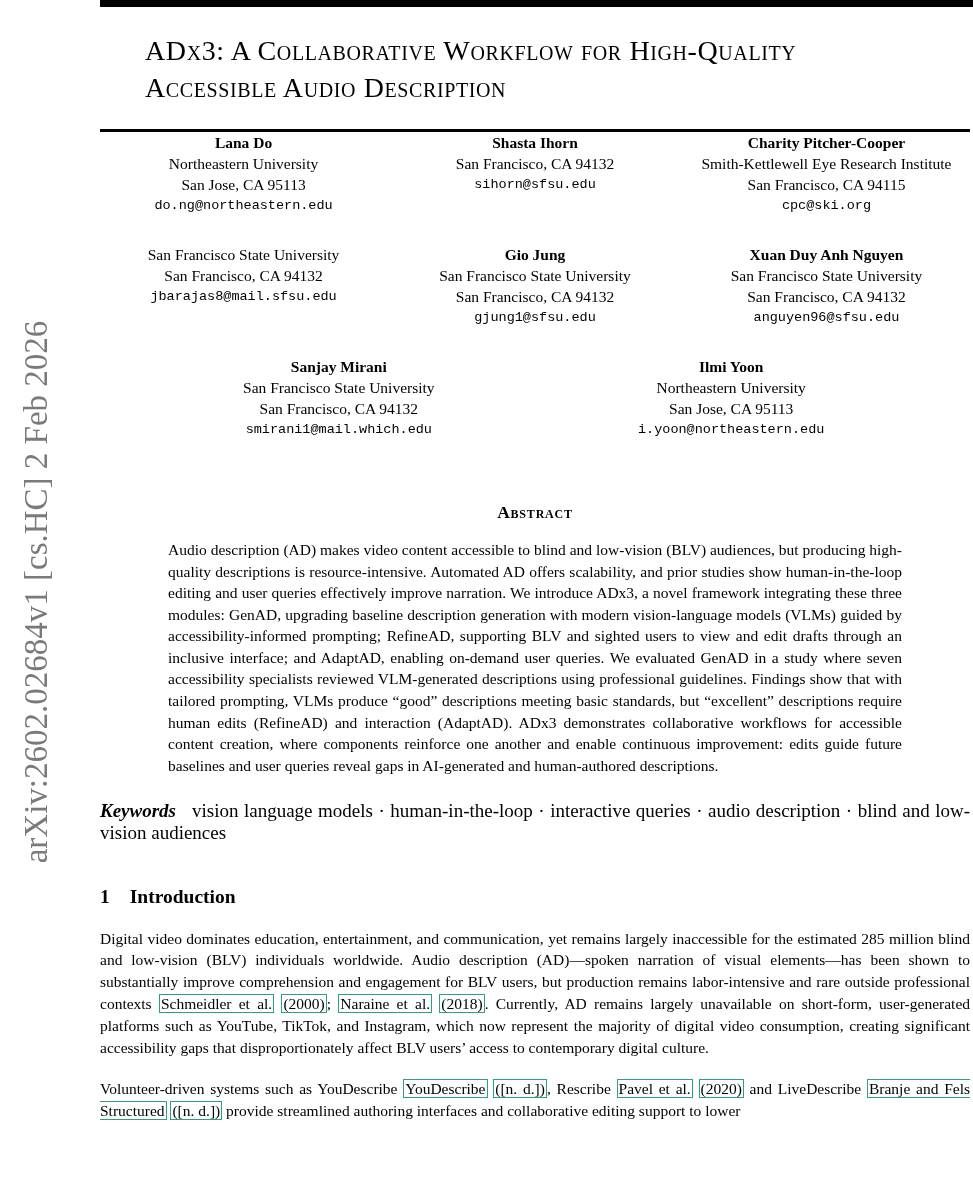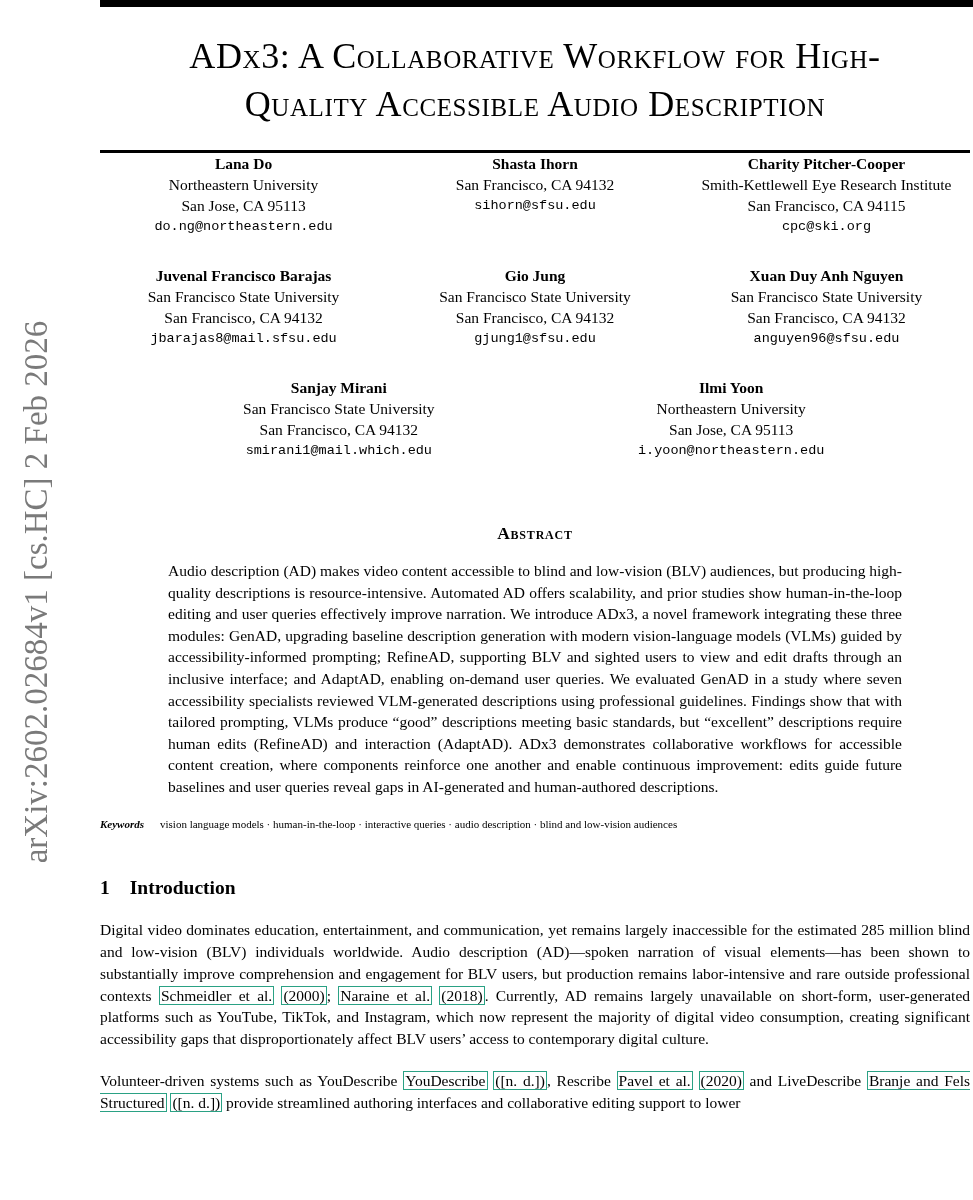--- a/index.html
+++ b/index.html
@@ -10,39 +10,39 @@
   }
   .topbar { position:absolute; left:100px; top:0; width:873px; height:7px; background:#000; }
   .arxiv-label {
     position:absolute; left:36px; top:592px;
     transform:translate(-50%,-50%) rotate(-90deg);
     white-space:nowrap; color:#7a7a7a; font-size:33px;
     font-family:"Liberation Serif","DejaVu Serif",serif;
   }
   .main { position:absolute; left:100px; top:7px; width:870px; }
   .paper-title {
-    margin:26px auto 8px; max-width:780px; text-align:center;
-    font-variant:small-caps; font-weight:normal; font-size:36px;
+    margin:26px auto 8px; max-width:780px; 
+    font-variant:small-caps; font-weight:normal; font-size:28px;
     line-height:1.32; letter-spacing:0.6px; color:#000;
   }
   .title-rule { height:3px; background:#000; margin-top:22px; }
   .author-rows { }
   .author-grid { display:flex; justify-content:space-between; margin-bottom:28px; }
   .author-grid.two-col { width:82%; margin-left:auto; margin-right:auto; justify-content:space-between;gap:44px; }
   .author { width:33%; text-align:center; font-size:15.5px; line-height:21px; }
   .author-grid.two-col .author { width:45%; }
   .author .name { font-weight:bold; }
   .author .email { font-family:"Liberation Mono","DejaVu Sans Mono",monospace; font-size:13.5px; }
   .abstract { margin:62px 68px 0 68px; }
   .abstract-heading {
     text-align:center; font-size:17.5px; font-weight:bold;
     font-variant:small-caps; letter-spacing:0.8px; margin:0;
   }
   .abstract-text { text-align:justify; font-size:15.5px; line-height:21.6px; margin:16px 0 0 0; }
-  .keywords { margin-top:16px; font-size:11px; line-height:21.6px; text-align:justify; }
+  .keywords { margin-top:24px; font-size:19px; line-height:21.6px; text-align:justify; }
   .kw-label { font-weight:bold; font-style:italic; margin-right:16px; }
   .section-heading { margin-top:42px; font-size:19.5px; font-weight:bold; }
   .sec-num { margin-right:20px; }
   .para { text-align:justify; font-size:15.5px; line-height:21.8px; margin:20px 0 0 0; }
   .cite { border:1.2px solid #2aa184; padding:0 1px;margin-top:36px; }
 </style>
 </head>
 <body>
 
 <div id="page">
@@ -69,21 +69,20 @@
           </div>
           <div class="author">
             <div class="name">Charity Pitcher-Cooper</div>
             <div>Smith-Kettlewell Eye Research Institute</div>
             <div>San Francisco, CA 94115</div>
             <div class="email">cpc@ski.org</div>
           </div>
         </div>
         <div class="author-grid">
           <div class="author">
-            <div class="name">Juvenal Francisco Barajas</div>
             <div>San Francisco State University</div>
             <div>San Francisco, CA 94132</div>
             <div class="email">jbarajas8@mail.sfsu.edu</div>
           </div>
           <div class="author">
             <div class="name">Gio Jung</div>
             <div>San Francisco State University</div>
             <div>San Francisco, CA 94132</div>
             <div class="email">gjung1@sfsu.edu</div>
           </div>

